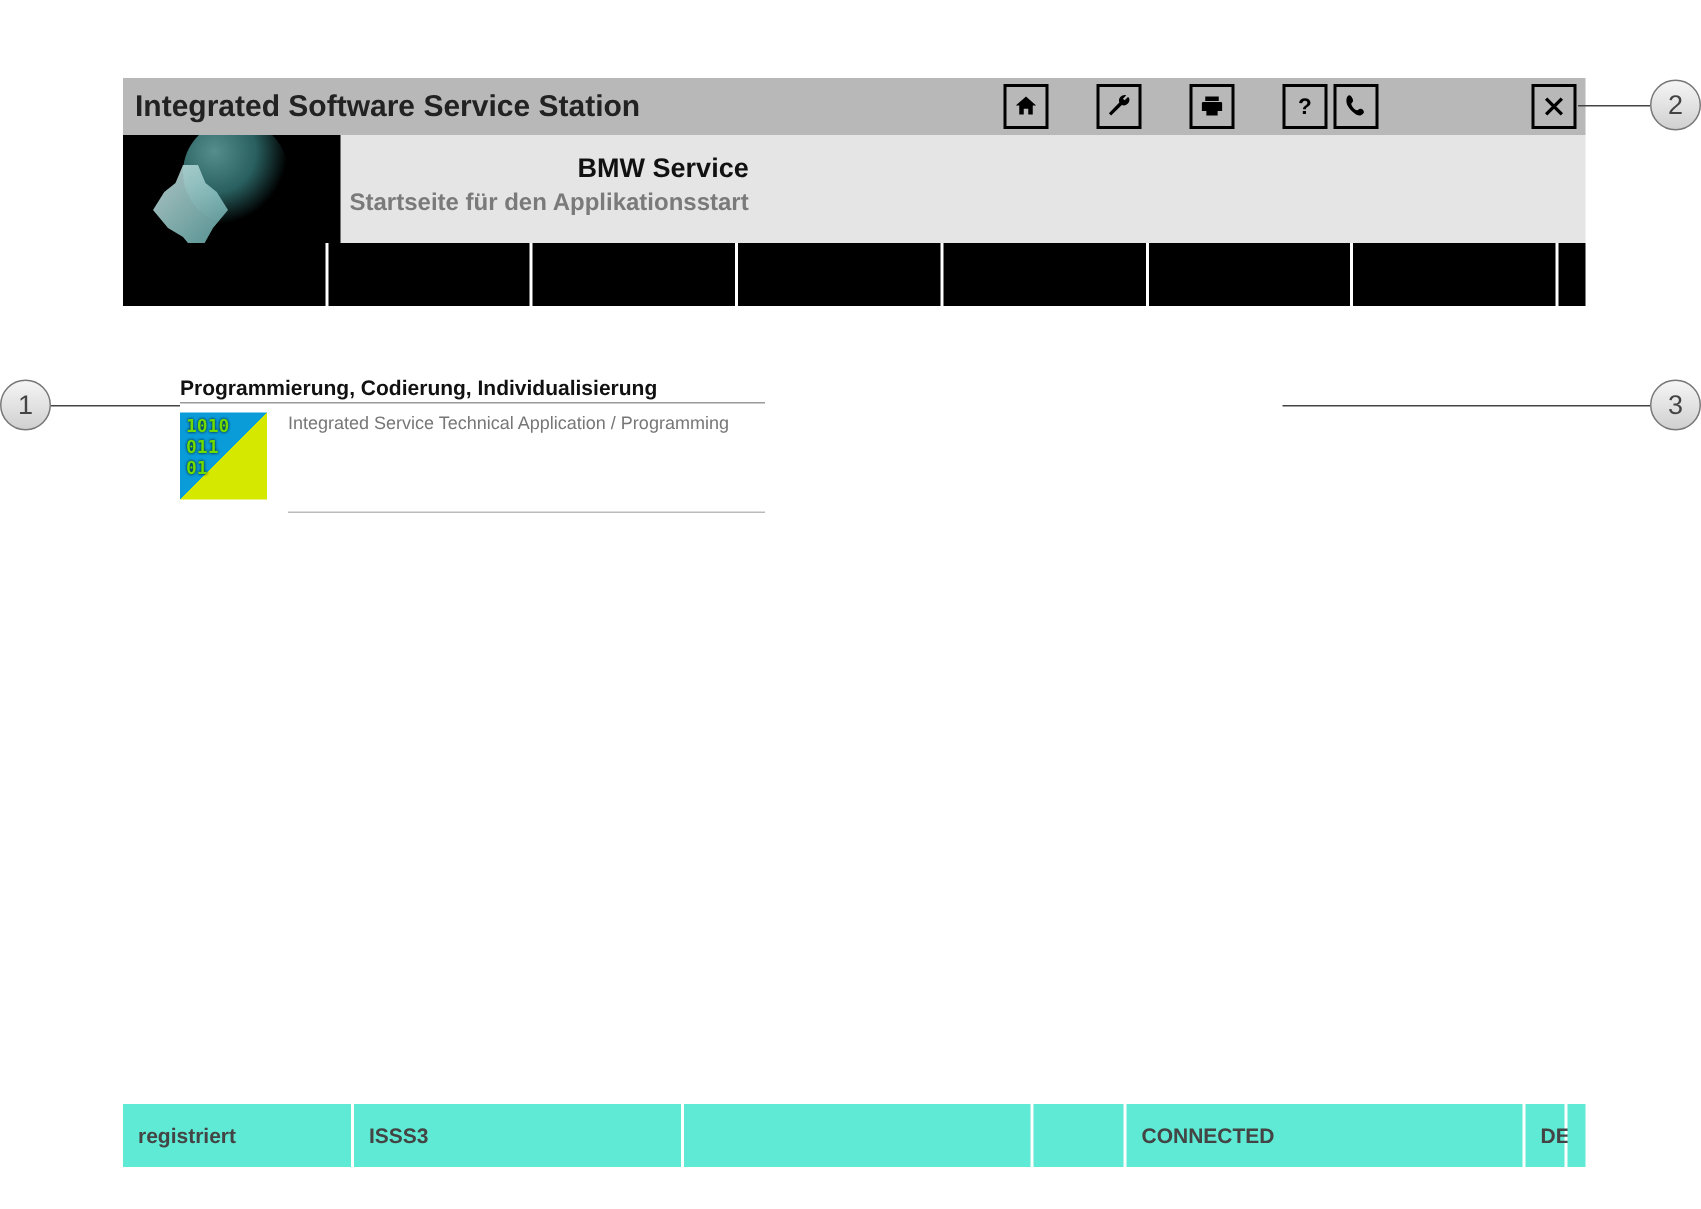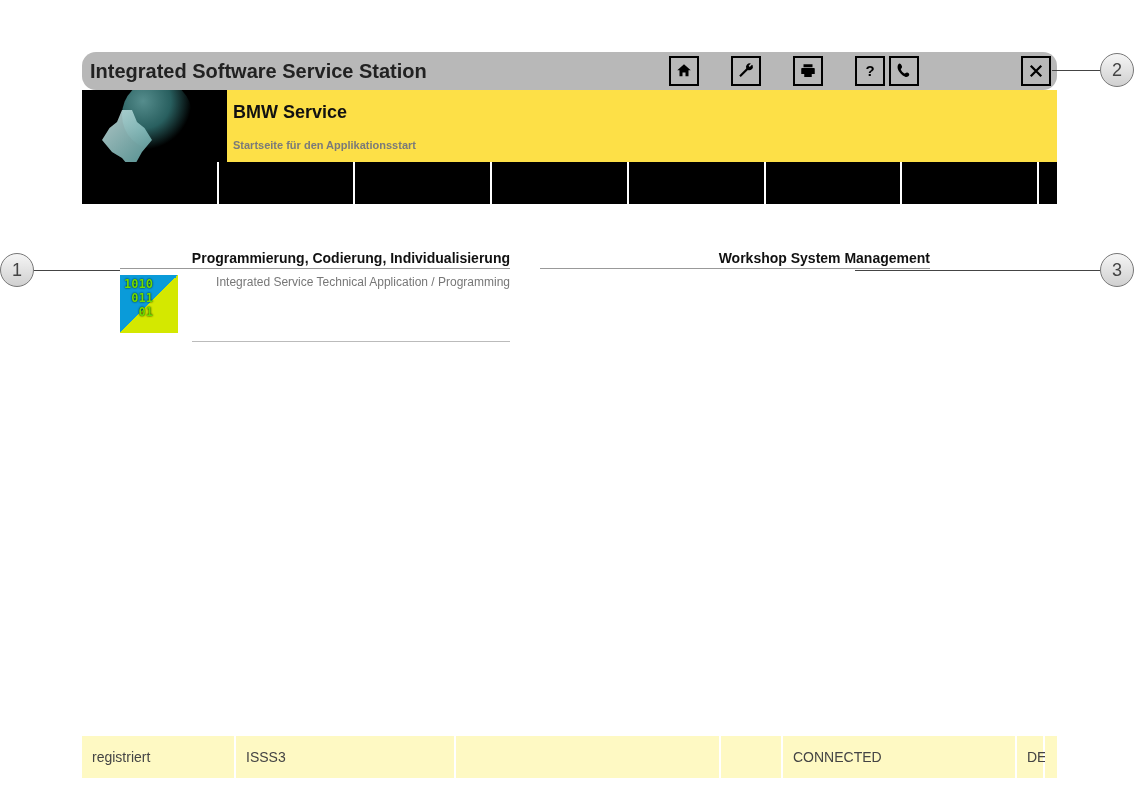--- a/index.html
+++ b/index.html
@@ -19,21 +19,20 @@
       width: 975px;
     }
     
     
     .title-bar {
       background: #b8b8b8;
       height: 38px;
       display: flex;
       align-items: center;
       padding: 0 6px 0 8px;
-      border-radius: 14px;
     }
     .title-bar-title {
       font-size: 20px;
       font-weight: bold;
       color: #222;
       flex: 1;
     }
     .toolbar-icons {
       display: flex;
       gap: 32px;
@@ -53,21 +52,22 @@
       align-items: center;
       justify-content: center;
       cursor: pointer;
     }
     .icon-btn svg { width: 18px; height: 18px; }
     
     
     .sub-header {
       display: flex;
       height: 72px;
-      background: #fde047;
+      background: #e5e5e5;
+      text-align: right;
     }
     .logo-box {
       width: 145px;
       height: 72px;
       background: #000;
       position: relative;
       overflow: hidden;
     }
     .logo-box::before {
       content: "";
@@ -93,44 +93,43 @@
     }
     .sub-header-text {
       padding: 12px 0 0 6px;
     }
     .sub-header-title {
       font-size: 18px;
       font-weight: bold;
       color: #111;
     }
     .sub-header-subtitle {
-      font-size: 11px;
+      font-size: 16px;
       font-weight: bold;
       color: #7a7a7a;
-      margin-top: 16px;
+      margin-top: 4px;
     }
     
     
     .tab-row {
       display: flex;
       gap: 2px;
       height: 42px;
     }
     .tab-cell {
       background: #000;
       flex: 1;
     }
     .tab-cell:last-child { flex: 0 0 18px; }
     
     
     .main-content {
       display: flex;
       gap: 30px;
       padding: 46px 38px 0 38px;
-      text-align: right;
     }
     .app-tile {
       width: 390px;
     }
     .app-tile-title {
       font-size: 14px;
       font-weight: bold;
       color: #111;
       border-bottom: 1px solid #999;
       margin-bottom: 6px;
@@ -193,33 +192,33 @@
     .status-bar {
       position: absolute;
       left: 82px;
       bottom: 28px;
       width: 975px;
       height: 42px;
       display: flex;
       gap: 2px;
     }
     .status-cell {
-      background: #fef9c3;
+      background: #5eead4;
       display: flex;
       align-items: center;
       padding: 0 10px;
       font-size: 14px;
-      font-weight: normal;
+      font-weight: bold;
       color: #444;
     }
     .sc1 { width: 152px; }
     .sc2 { width: 218px; }
     .sc3 { flex: 1; }
     .sc4 { width: 60px; }
-    .sc5 { width: 232px; }
+    .sc5 { width: 264px; }
     .sc6 { width: 26px; }
     .sc7 { width: 12px; padding: 0; }
     
     
     .callout {
       position: absolute;
       display: flex;
       align-items: center;
     }
     .callout-circle {
@@ -314,21 +313,20 @@
       <div class="app-tile-title">Programmierung, Codierung, Individualisierung</div>
       <div class="app-tile-body">
         <div class="app-icon app-icon-code"></div>
         <div class="app-desc-wrapper">
           <div class="app-desc">Integrated Service Technical Application / Programming</div>
           <div class="app-desc-underline"></div>
         </div>
       </div>
     </div>
     <div class="app-tile">
-      <div class="app-tile-title">Workshop System Management</div>
     </div>
   </div>
 </div>
 
 <div class="status-bar">
   <div class="status-cell sc1">registriert</div>
   <div class="status-cell sc2">ISSS3</div>
   <div class="status-cell sc3"></div>
   <div class="status-cell sc4"></div>
   <div class="status-cell sc5">CONNECTED</div>

